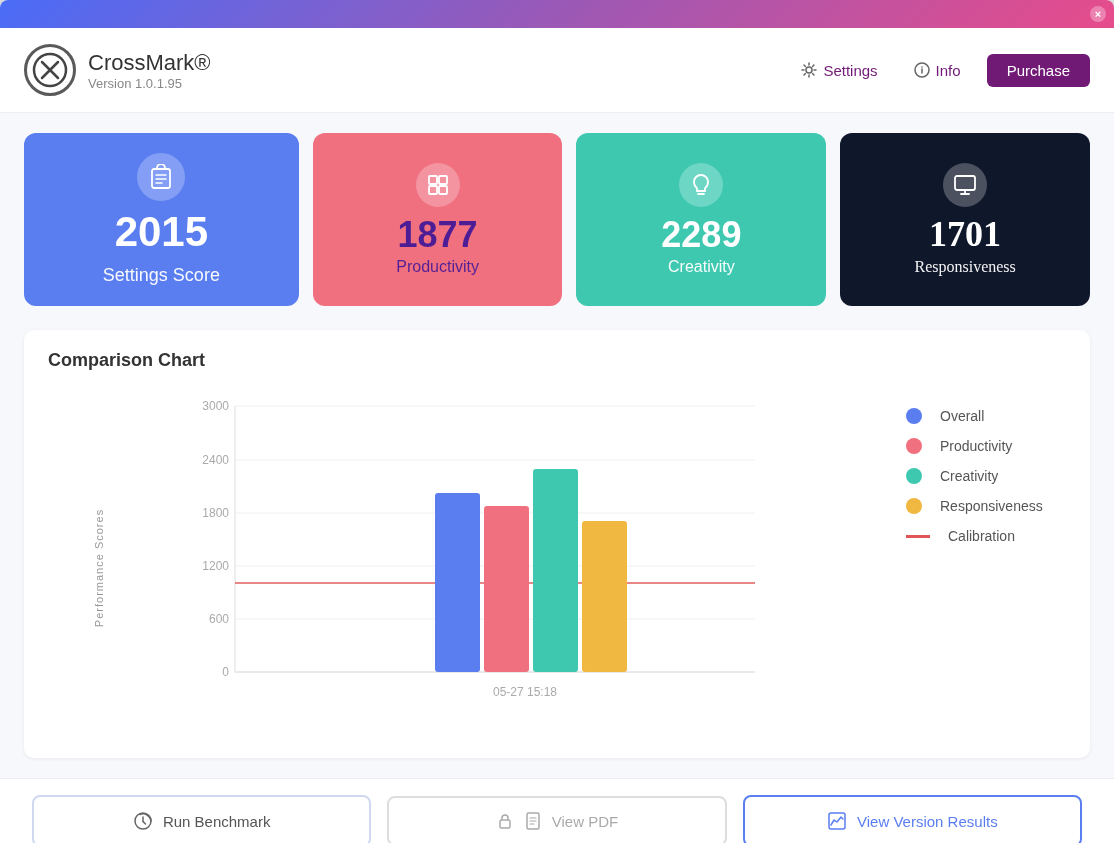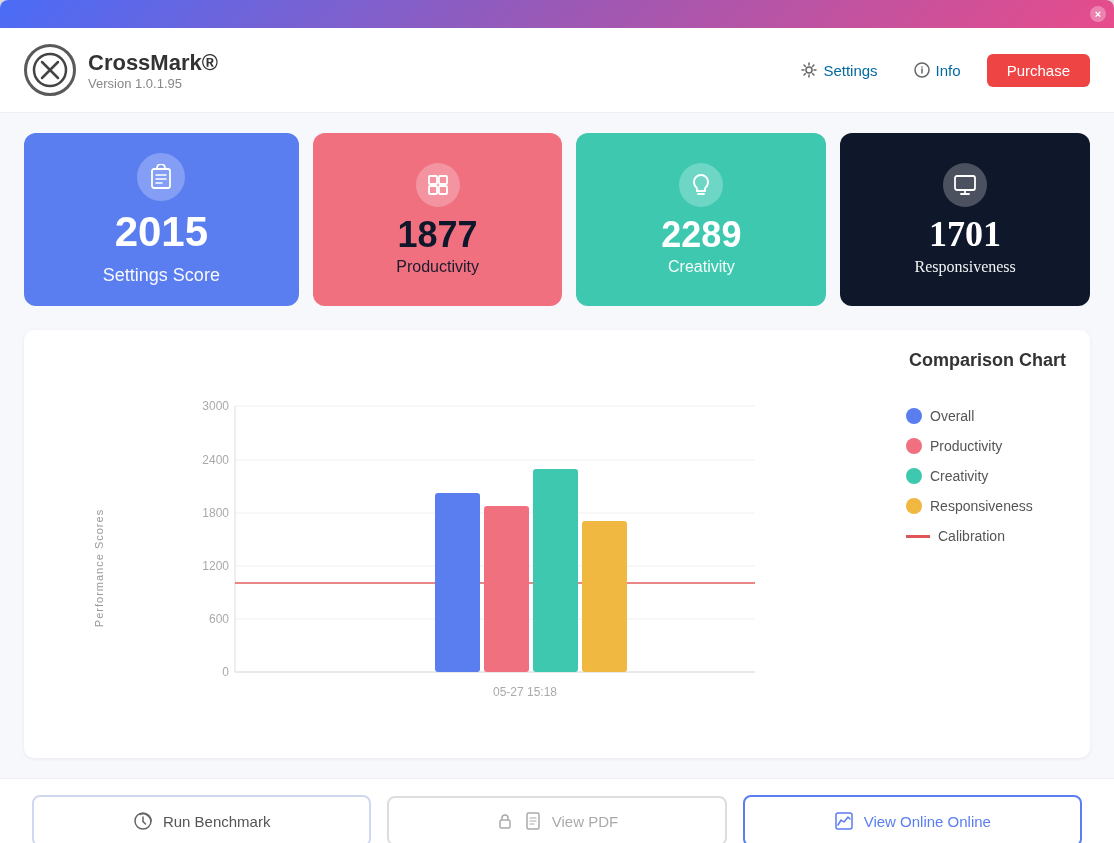--- a/index.html
+++ b/index.html
@@ -57,59 +57,58 @@
       align-items: center;
       justify-content: center;
       margin-right: 12px;
       flex-shrink: 0;
     }
     .app-title-group {
       flex: 1;
     }
     .app-title {
       font-size: 22px;
-      font-weight: 700;
+      font-weight: 400;
       color: #333;
     }
     .app-version {
       font-size: 13px;
       color: #888;
     }
     .header-actions {
       display: flex;
       align-items: center;
       gap: 16px;
     }
     .btn-settings, .btn-info {
       display: flex;
       align-items: center;
       gap: 6px;
       background: none;
       border: none;
       cursor: pointer;
       font-size: 15px;
-      color: #0369a1;
+      color: #701a75;
       padding: 6px 10px;
       border-radius: 4px;
     }
     .btn-purchase {
-      background: #ef4444;
+      background: #701a75;
       color: white;
       border: none;
       border-radius: 6px;
       padding: 8px 20px;
       font-size: 15px;
       font-weight: 500;
       cursor: pointer;
     }
     .main-content {
       padding: 20px 24px;
       background: #f7f8fc;
       min-height: calc(843px - 28px - 85px - 80px);
-      text-align: right;
     }
     .score-cards {
       display: grid;
       grid-template-columns: 1.1fr 1fr 1fr 1fr;
       gap: 14px;
       margin-bottom: 24px;
     }
     .card {
       border-radius: 12px;
       padding: 20px;
@@ -118,21 +117,21 @@
       align-items: center;
       justify-content: center;
       min-height: 130px;
     }
     .card-overall {
       background: #5a7ef0;
       color: white;
     }
     .card-productivity {
       background: #f07080;
-      color: #0f172a;
+      color: #4c1d95;
     }
     .card-creativity {
       background: #3ec8b0;
       color: white;
     }
     .card-responsiveness {
       background: #0f172a;
       color: white;
       font-family: Liberation Serif, serif;
     }
@@ -181,21 +180,21 @@
     .legend {
       display: flex;
       flex-direction: column;
       gap: 14px;
       padding-top: 10px;
       min-width: 160px;
     }
     .legend-item {
       display: flex;
       align-items: center;
-      gap: 8px;
+      gap: 18px;
     }
     .legend-dot {
       width: 16px;
       height: 16px;
       border-radius: 50%;
       flex-shrink: 0;
     }
     .legend-line {
       width: 24px;
       height: 3px;
@@ -433,18 +432,18 @@
         <line x1="6" y1="12" x2="10" y2="12" stroke="#aaa" stroke-width="1.2" stroke-linecap="round"></line>
       </svg>
       <span>View PDF</span>
     </button>
 
     <button class="footer-btn footer-btn-primary">
       <svg width="20" height="20" viewBox="0 0 20 20">
         <rect x="2" y="2" width="16" height="16" rx="2" fill="none" stroke="#5a7ef0" stroke-width="1.5"></rect>
         <polyline points="4,14 7,9 10,11 14,6 16,8" fill="none" stroke="#5a7ef0" stroke-width="1.5" stroke-linecap="round" stroke-linejoin="round"></polyline>
       </svg>
-      <span style="color:#5a7ef0;">View Online Online</span>
+      <span style="color:#5a7ef0;">View Version Results</span>
     </button>
 
   </div>
 
 </div>
 
 </body></html>

